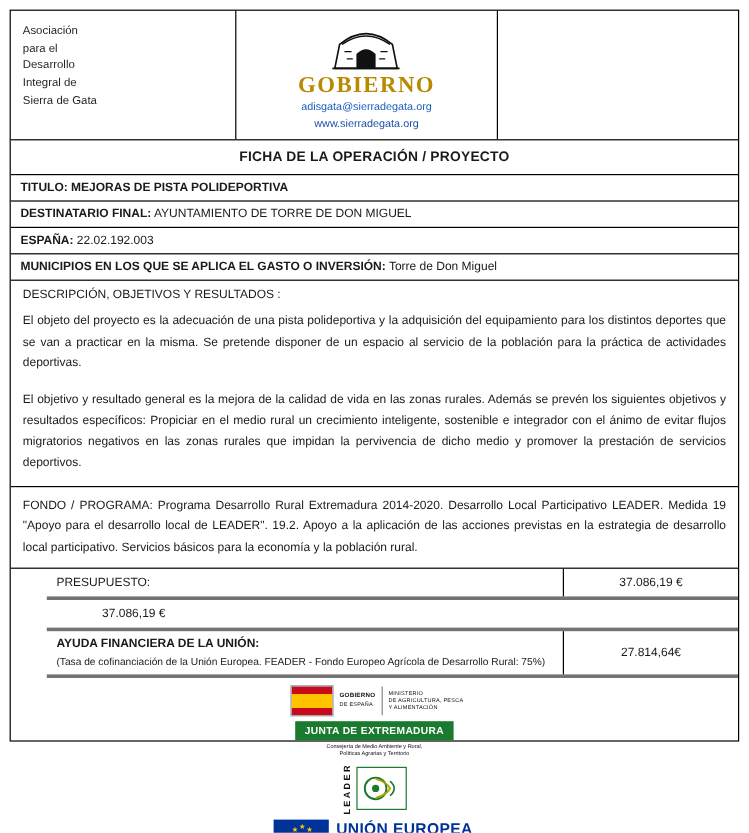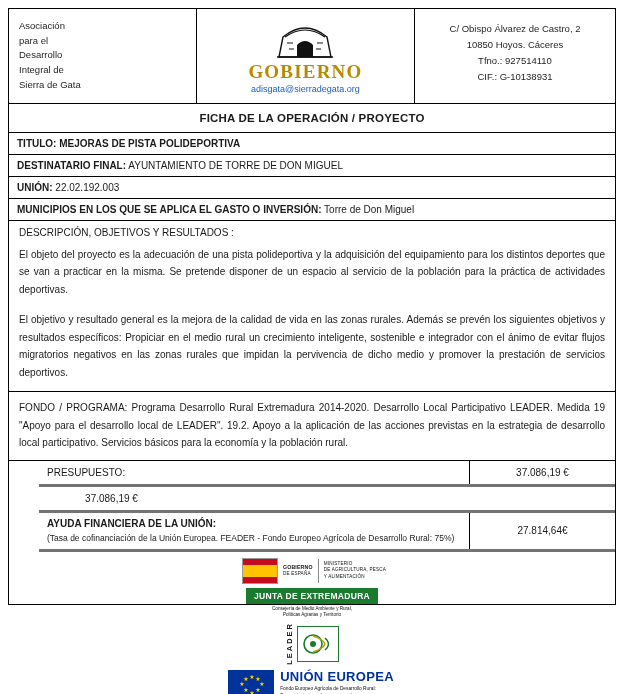--- a/index.html
+++ b/index.html
@@ -266,44 +266,39 @@
           <svg width="64" height="42" viewBox="0 0 64 42" aria-hidden="true">
             <path d="M6 40 L10 20 Q32 2 54 20 L58 40 Z" fill="#ffffff" stroke="#111" stroke-width="1.4"></path>
             <path d="M12 20 Q32 6 52 20" fill="none" stroke="#111" stroke-width="1.2"></path>
             <path d="M24 40 L24 28 Q32 20 40 28 L40 40 Z" fill="#111"></path>
             <path d="M14 26 L20 26 M44 26 L50 26 M16 32 L21 32 M43 32 L48 32" stroke="#111" stroke-width="1"></path>
             <path d="M4 40 L60 40" stroke="#111" stroke-width="1.6"></path>
           </svg>
         </div>
         <div class="brand">GOBIERNO</div>
         <div class="mail">adisgata@sierradegata.org</div>
-      </div>
-
-      <div class="hdr-right">
-        <div>C/ Obispo Álvarez de Castro, 2</div>
-        <div>10850 Hoyos. Cáceres</div>
-        <div>Tfno.: 927514110</div>
-        <div>CIF.: G-10138931</div>
-      </div>
+        <div class="web">www.sierradegata.org</div>
+      </div>
+
     </div>
 
     <div class="row title-row">FICHA DE LA OPERACIÓN / PROYECTO</div>
 
     <div class="row">
       <span class="lbl">TITULO:</span>
       <span class="lbl">MEJORAS DE PISTA POLIDEPORTIVA</span>
     </div>
 
     <div class="row">
       <span class="lbl">DESTINATARIO FINAL:</span>
       <span>AYUNTAMIENTO DE TORRE DE DON MIGUEL</span>
     </div>
 
     <div class="row">
-      <span class="lbl">UNIÓN:</span>
+      <span class="lbl">ESPAÑA:</span>
       <span>22.02.192.003</span>
     </div>
 
     <div class="row">
       <span class="lbl">MUNICIPIOS EN LOS QUE SE APLICA EL GASTO O INVERSIÓN:</span>
       <span>Torre de Don Miguel</span>
     </div>
 
     <div class="desc">
       <div class="head">DESCRIPCIÓN, OBJETIVOS Y RESULTADOS :</div>

